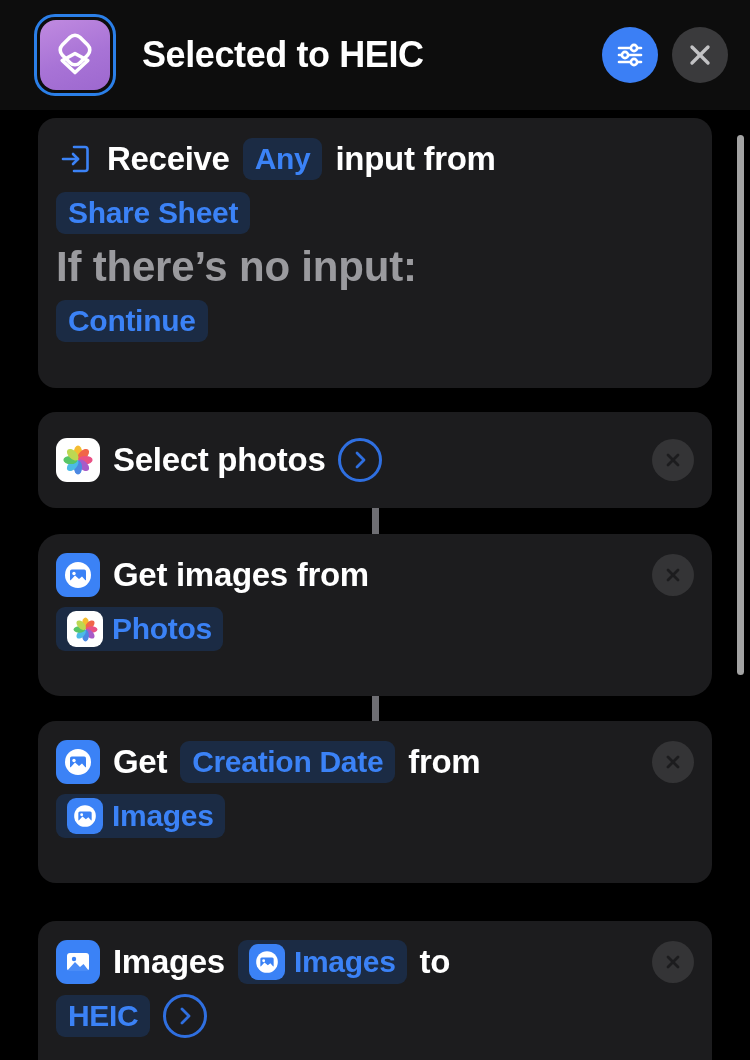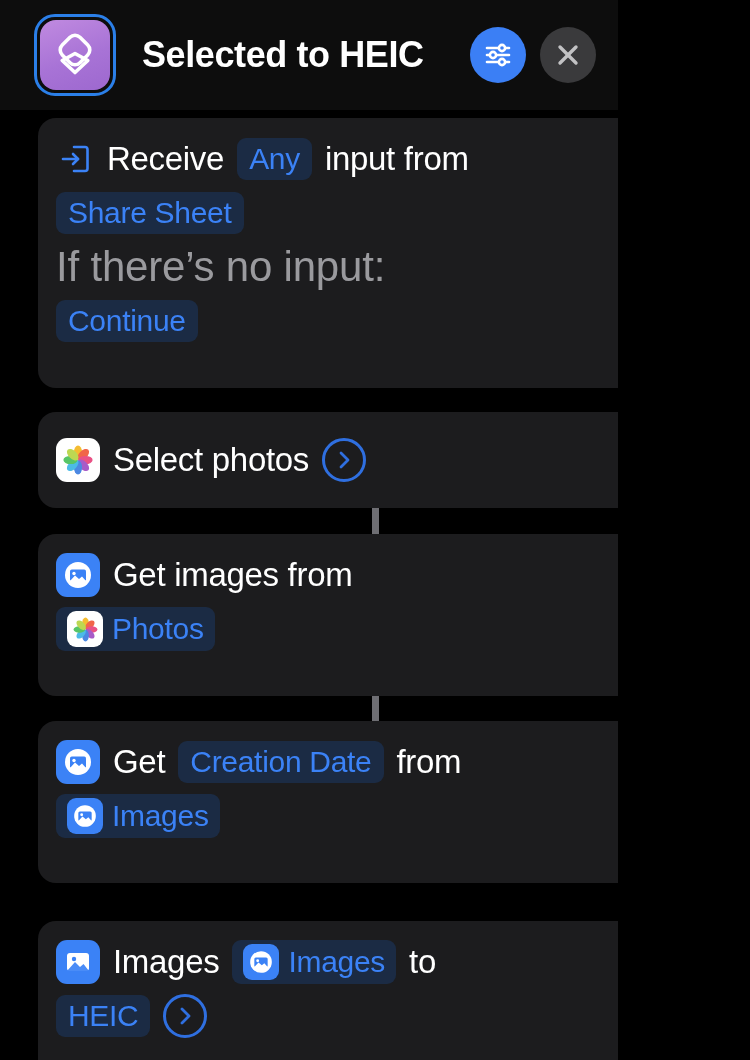--- a/index.html
+++ b/index.html
@@ -7,21 +7,21 @@
   html, body {
     width: 750px;
     height: 1060px;
     background: #000000;
     font-family: "Liberation Sans", sans-serif;
     overflow: hidden;
   }
 
   #app {
     position: relative;
-    width: 618px;
+    width: 750px;
     height: 1060px;
     background: #0f766e;
     overflow: hidden;
   }
 
   
   .header {
     position: relative;
     height: 110px;
     background: #0d0d0d;
@@ -97,20 +97,21 @@
     display: flex;
     align-items: center;
     flex-wrap: wrap;
     position: relative;
   }
 
   .line {
     display: flex;
     flex-wrap: nowrap;
     min-height: 54px;
+    font-weight: bold;
   }
 
   .txt {
     color: #ffffff;
     font-size: 33px;
     letter-spacing: -0.3px;
     white-space: nowrap;
   }
   .txt-dim {
     color: #9a9a9e;
@@ -312,21 +313,21 @@
           <svg width="22" height="22" viewBox="0 0 22 22" aria-hidden="true">
             <g stroke="#1c1c1e" stroke-width="2.8" stroke-linecap="round">
               <line x1="6" y1="6" x2="16" y2="16"></line>
               <line x1="16" y1="6" x2="6" y2="16"></line>
             </g>
           </svg>
         </span>
       </div>
     </div>
 
-    <div class="card" style="top:424px; height:162px;">
+    <div class="card" style="top:424px; height:162px;border-radius:22px;">
 
       <div class="row line">
         <span class="appicon-sq bg-blue">
           <svg width="36" height="36" viewBox="0 0 36 36" aria-hidden="true">
             <circle cx="18" cy="18" r="13" fill="#ffffff"></circle>
             <rect x="10" y="12.5" width="16" height="11.5" rx="1.8" fill="#3b82f6"></rect>
             <circle cx="14" cy="16.5" r="1.7" fill="#ffffff"></circle>
             <path d="M10 24 L15 18.5 L19 22 L22 19.5 L26 24 Z" fill="#ffffff"></path>
           </svg>
         </span>

